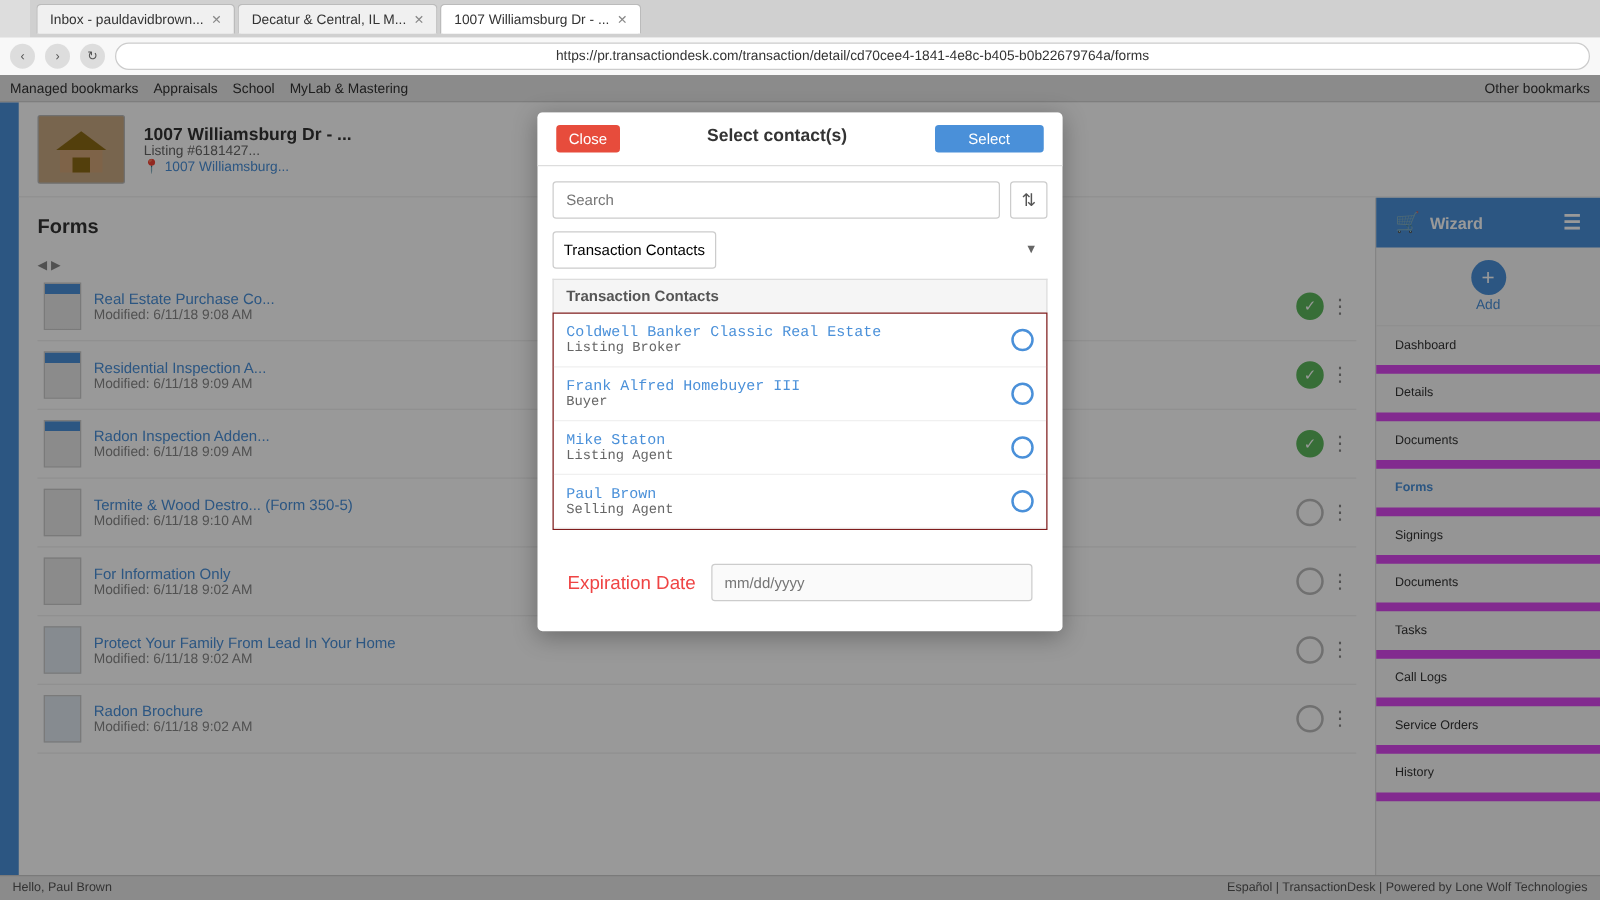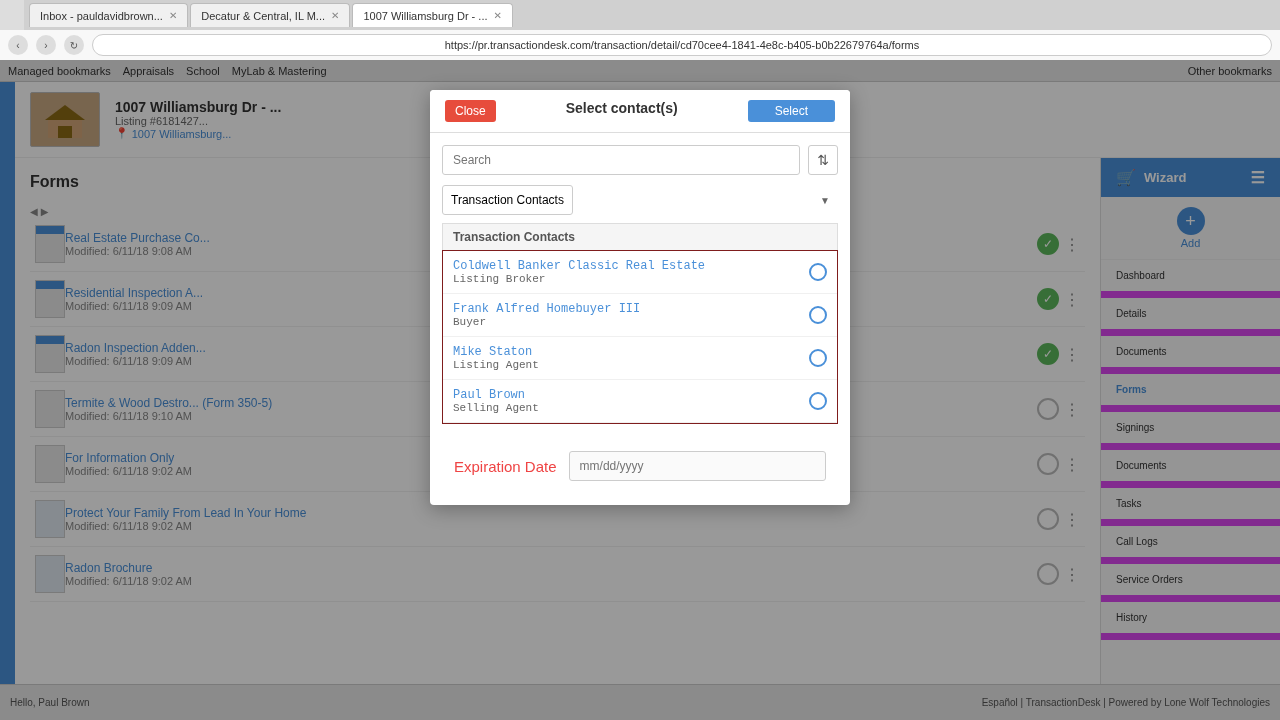--- a/index.html
+++ b/index.html
@@ -180,21 +180,21 @@
       color: #333;
       margin-bottom: 10px;
       padding-bottom: 5px;
     }
 
     .form-item {
       display: flex;
       align-items: center;
       padding: 8px 5px;
       border-bottom: 1px solid #f0f0f0;
-      gap: 0;
+      gap: 10px;
     }
     .form-icon {
       width: 30px;
       height: 38px;
       background: #e8e8e8;
       border: 1px solid #ccc;
       flex-shrink: 0;
     }
     .form-icon.blue-top {
       background: linear-gradient(to bottom, #4a90d9 8px, #e8e8e8 8px);
@@ -770,16 +770,16 @@
         <div class="expiration-row">
           <span class="expiration-label">Expiration Date</span>
           <input class="expiration-input" type="text" placeholder="mm/dd/yyyy" style="">
         </div>
       </div>
 
     </div>
   </div>
 </div>
 
-<div style="position:absolute;bottom:0;left:0;right:0;height:36px;background:#e8e8e8;border-top:1px solid #ccc;display:flex;align-items:center;padding:0 10px;font-size:10px;color:#555;z-index:50;">
+<div style="position:absolute;bottom:0;left:0;right:0;height:20px;background:#e8e8e8;border-top:1px solid #ccc;display:flex;align-items:center;padding:0 10px;font-size:10px;color:#555;z-index:50;">
   <span>Hello, Paul Brown</span>
   <span style="margin-left:auto">Español | TransactionDesk | Powered by Lone Wolf Technologies</span>
 </div>
 
 </body></html>

